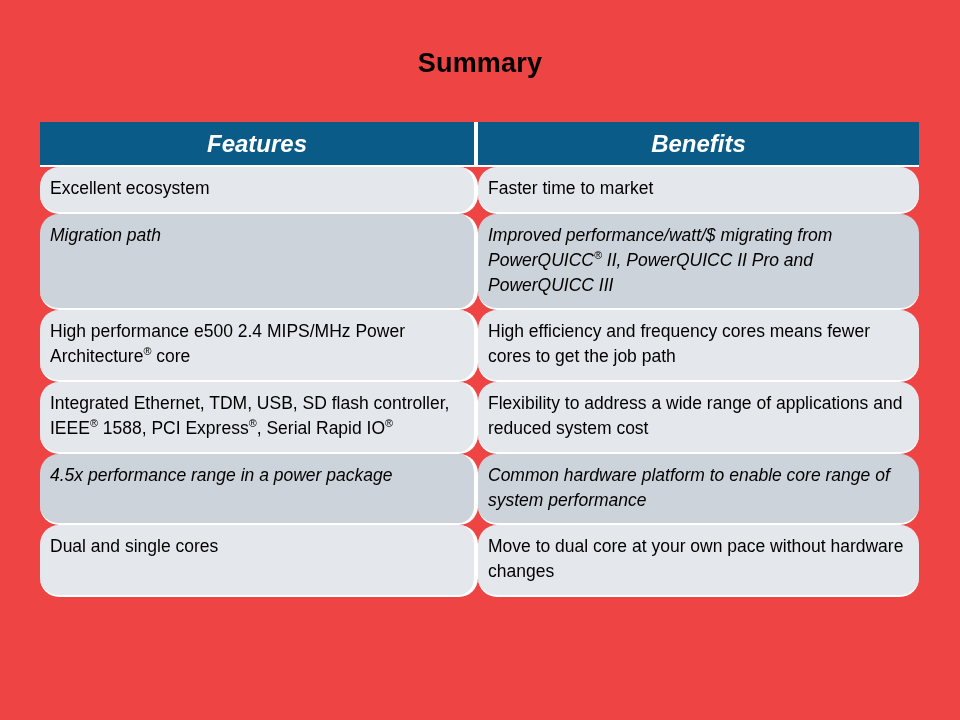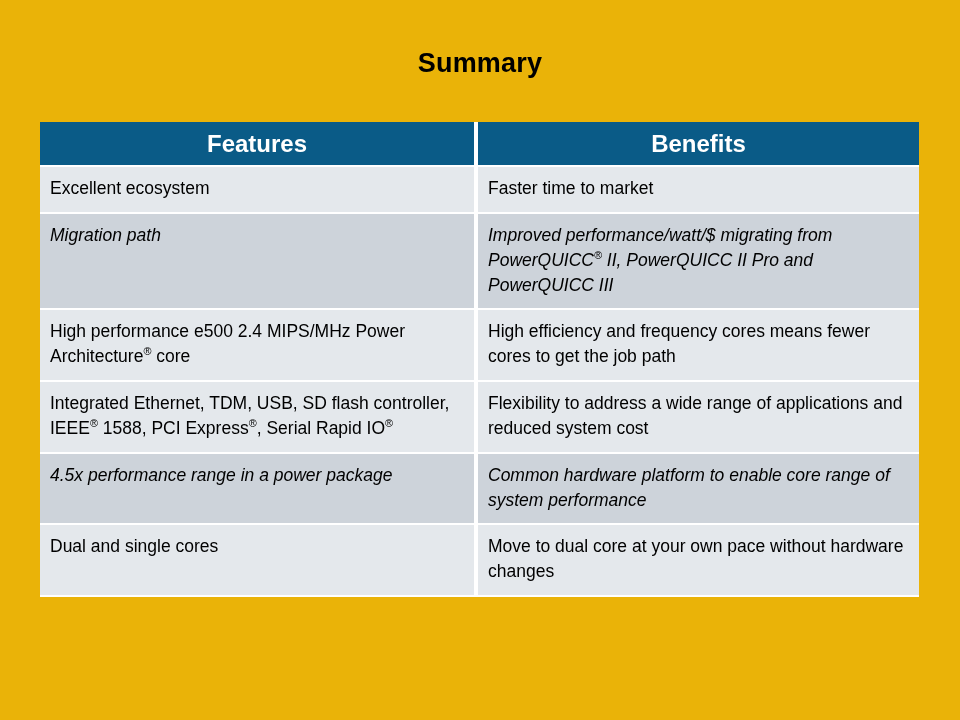--- a/index.html
+++ b/index.html
@@ -10,21 +10,21 @@
     width: 960px;
     height: 720px;
     background: #ffffff;
     font-family: "Liberation Sans", sans-serif;
     overflow: hidden;
   }
   .slide {
     position: relative;
     width: 960px;
     height: 720px;
-    background: #eab308;
+    background: #ef4444;
   }
   .slide-title {
     position: absolute;
     left: 0;
     top: 48px;
     width: 960px;
     text-align: center;
     font-size: 27px;
     font-weight: bold;
     color: #000000;
@@ -55,28 +55,30 @@
     background: #0a5b87;
     color: #ffffff;
     font-size: 24px;
     font-weight: bold;
     text-align: center;
     vertical-align: middle;
     height: 31px;
     padding-top: 6px;
     padding-bottom: 6px;
     border-bottom: 2px solid #ffffff;
+    font-style: italic;
   }
   .col-features { width: 438px; }
   .col-benefits { width: 441px; }
 
   .summary-table tbody td {
     font-size: 17.5px;
     line-height: 1.42;
     color: #000000;
+    border-radius: 19px;
   }
   tr.row-light td { background: #e4e8ec; }
   tr.row-dark  td { background: #cdd3da; font-style: italic; }
 
   .cell-text { display: block; }
   sup {
     font-size: 0.62em;
     line-height: 0;
     vertical-align: super;
   }

